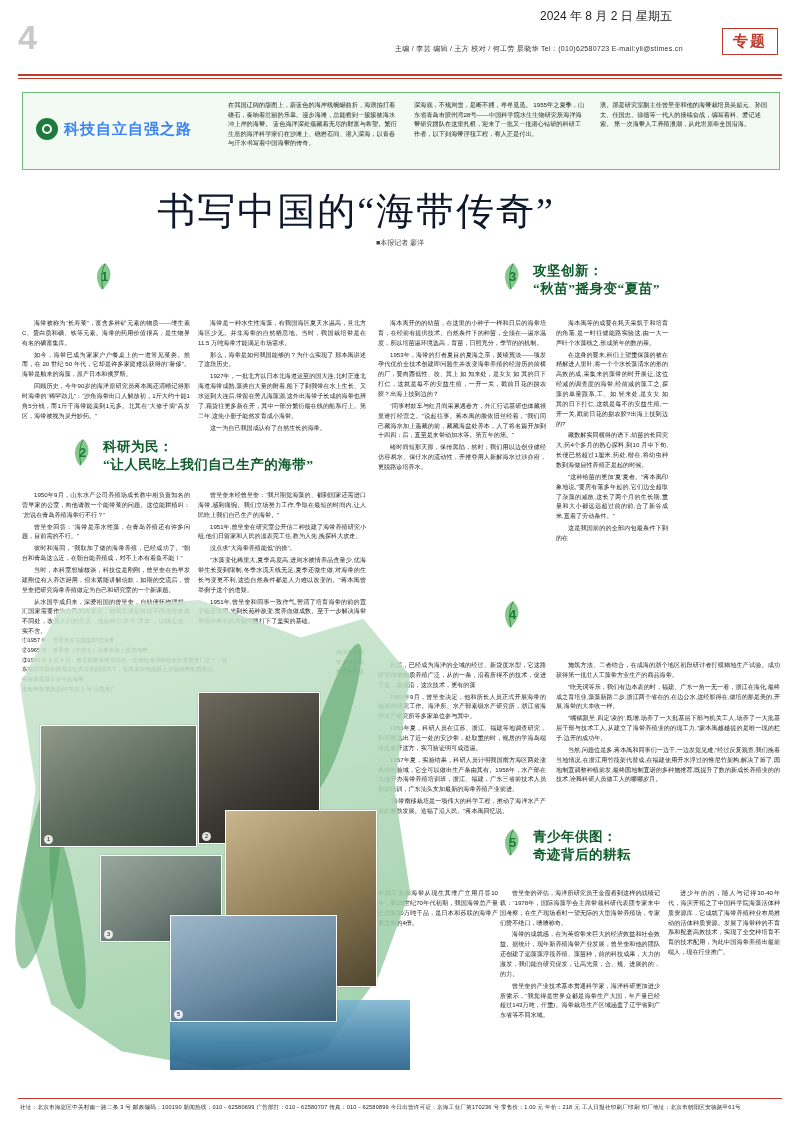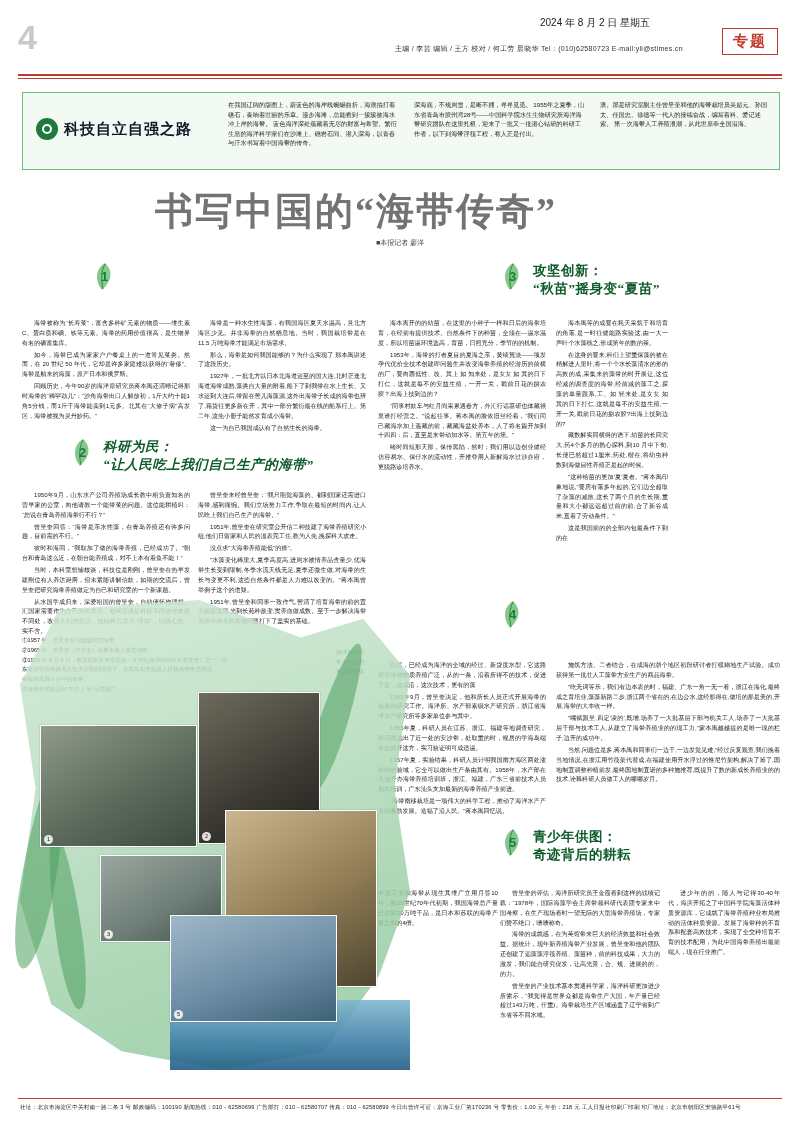--- a/index.html
+++ b/index.html
@@ -10,37 +10,37 @@
     color:#1a1a1a;
     position:relative;
     overflow:hidden;
   }
   .page{position:relative;width:800px;height:1140px;}
 
   
   .masthead{position:absolute;left:0;top:0;width:800px;height:72px;}
   .page-num{position:absolute;left:18px;top:18px;font-size:34px;color:#c9c9c9;font-family:"Liberation Sans",sans-serif;font-weight:bold;}
   .logo{position:absolute;left:55px;top:20px;font-size:29px;font-weight:bold;letter-spacing:1px;color:#111;font-family:"Liberation Serif",serif;}
-  .mast-date{position:absolute;left:540px;top:16px;font-size:10px;color:#222;font-family:"Liberation Sans",sans-serif;}
+  .mast-date{position:absolute;left:540px;top:8px;font-size:12px;color:#222;font-family:"Liberation Sans",sans-serif;}
   .mast-credit{position:absolute;left:395px;top:44px;font-size:7px;color:#333;font-family:"Liberation Sans",sans-serif;letter-spacing:.3px;}
   .special-tag{position:absolute;right:22px;top:28px;border:1.6px solid #c0392b;color:#c0392b;font-size:15px;font-weight:bold;padding:3px 10px;letter-spacing:2px;}
   .rule-red{position:absolute;left:18px;top:74px;width:764px;height:2px;background:#c0392b;}
   .rule-thin{position:absolute;left:18px;top:78px;width:764px;height:1px;background:#c0392b;}
 
   
   .introbox{position:absolute;left:22px;top:92px;width:756px;height:76px;border:1px solid #6bbf7a;background:#f2faf3;}
   .badge{position:absolute;left:36px;top:118px;display:flex;align-items:center;gap:6px;}
   .badge .gear{width:22px;height:22px;border-radius:50%;background:#1f7a3d;position:relative;}
   .badge .gear:after{content:"";position:absolute;left:6px;top:6px;width:10px;height:10px;border:2px solid #fff;border-radius:50%;box-sizing:border-box;}
-  .badge .btext{font-size:15px;font-weight:bold;color:#0f172a;letter-spacing:1px;text-align:right;}
+  .badge .btext{font-size:15px;font-weight:bold;color:#3b82f6;letter-spacing:1px;text-align:right;}
   .intro-cols{position:absolute;left:228px;top:100px;width:544px;display:flex;gap:14px;font-size:6.2px;line-height:1.55;color:#222;font-family:"Liberation Sans",sans-serif;}
   .intro-cols div{flex:1;}
 
   
-  .headline{position:absolute;left:0;top:186px;width:712px;text-align:center;font-size:38px;font-weight:bold;letter-spacing:2px;color:#737373;}
+  .headline{position:absolute;left:0;top:186px;width:712px;text-align:center;font-size:38px;font-weight:normal;letter-spacing:2px;color:#0f172a;}
   .byline{position:absolute;left:0;top:238px;width:800px;text-align:center;font-size:7px;color:#444;font-family:"Liberation Sans",sans-serif;}
 
   
   .sec{position:absolute;display:flex;align-items:flex-start;gap:7px;}
   .sec .num{width:26px;height:30px;position:relative;}
   .sec .num svg{position:absolute;left:0;top:0;}
   .sec .num span{position:absolute;left:9px;top:7px;font-size:13px;font-weight:bold;color:#1f7a3d;font-family:"Liberation Sans",sans-serif;}
   .sec .txt{font-size:13.5px;font-weight:bold;color:#0f5c2b;line-height:1.35;letter-spacing:.5px;}
 
   
@@ -111,21 +111,21 @@
   </div>
 
   <div class="sec" style="left:70px;top:438px;">
     <div class="num">
       <svg width="26" height="30" viewBox="0 0 26 30">
           <path d="M13 1 C4 6, 2 18, 10 28 C16 22, 24 12, 13 1 Z" fill="#6fbf77" opacity="0.85"></path>
           <path d="M11 27 C9 18, 9 9, 13 2" stroke="#2f8a45" stroke-width="1" fill="none"></path>
         </svg>
       <span>2</span>
     </div>
-    <div class="txt" style="white-space:pre-line;font-style:italic;">科研为民：
+    <div class="txt" style="white-space:pre-line;">科研为民：
 “让人民吃上我们自己生产的海带”</div>
   </div>
 
   <div class="sec" style="left:500px;top:262px;">
     <div class="num">
       <svg width="26" height="30" viewBox="0 0 26 30">
           <path d="M13 1 C4 6, 2 18, 10 28 C16 22, 24 12, 13 1 Z" fill="#6fbf77" opacity="0.85"></path>
           <path d="M11 27 C9 18, 9 9, 13 2" stroke="#2f8a45" stroke-width="1" fill="none"></path>
         </svg>
       <span>3</span>

